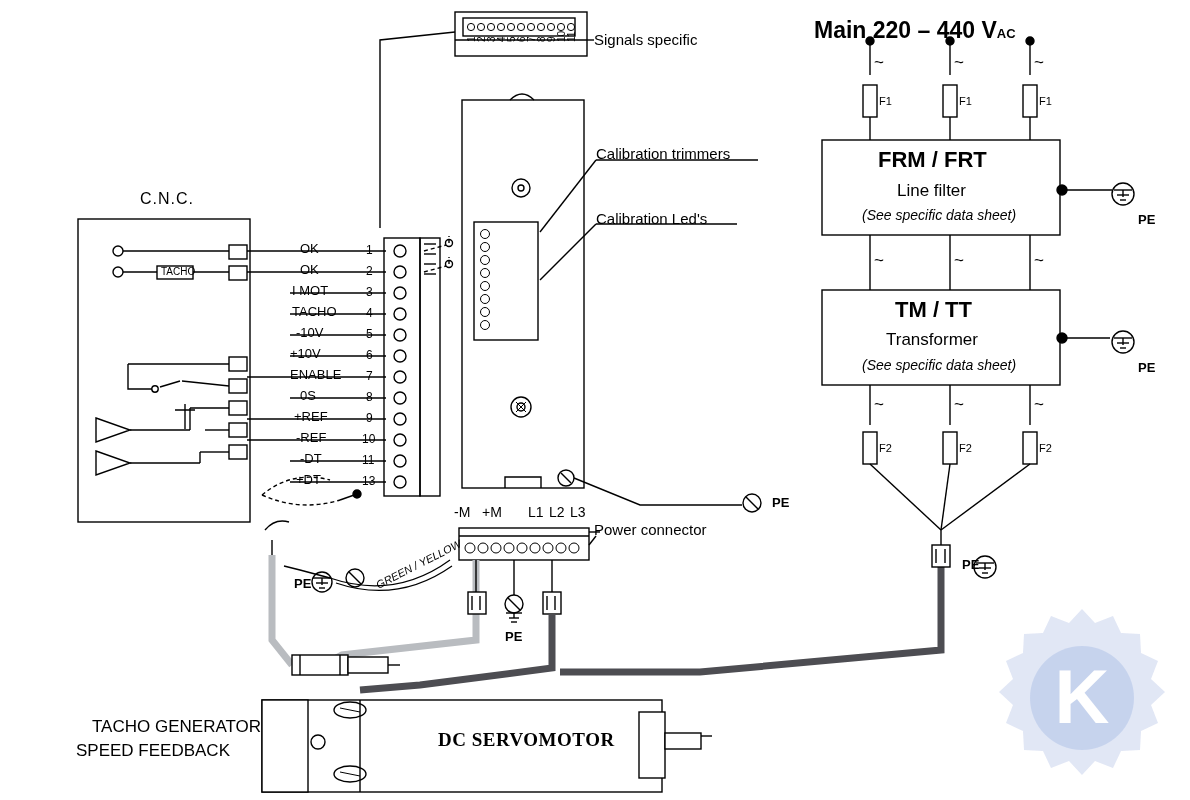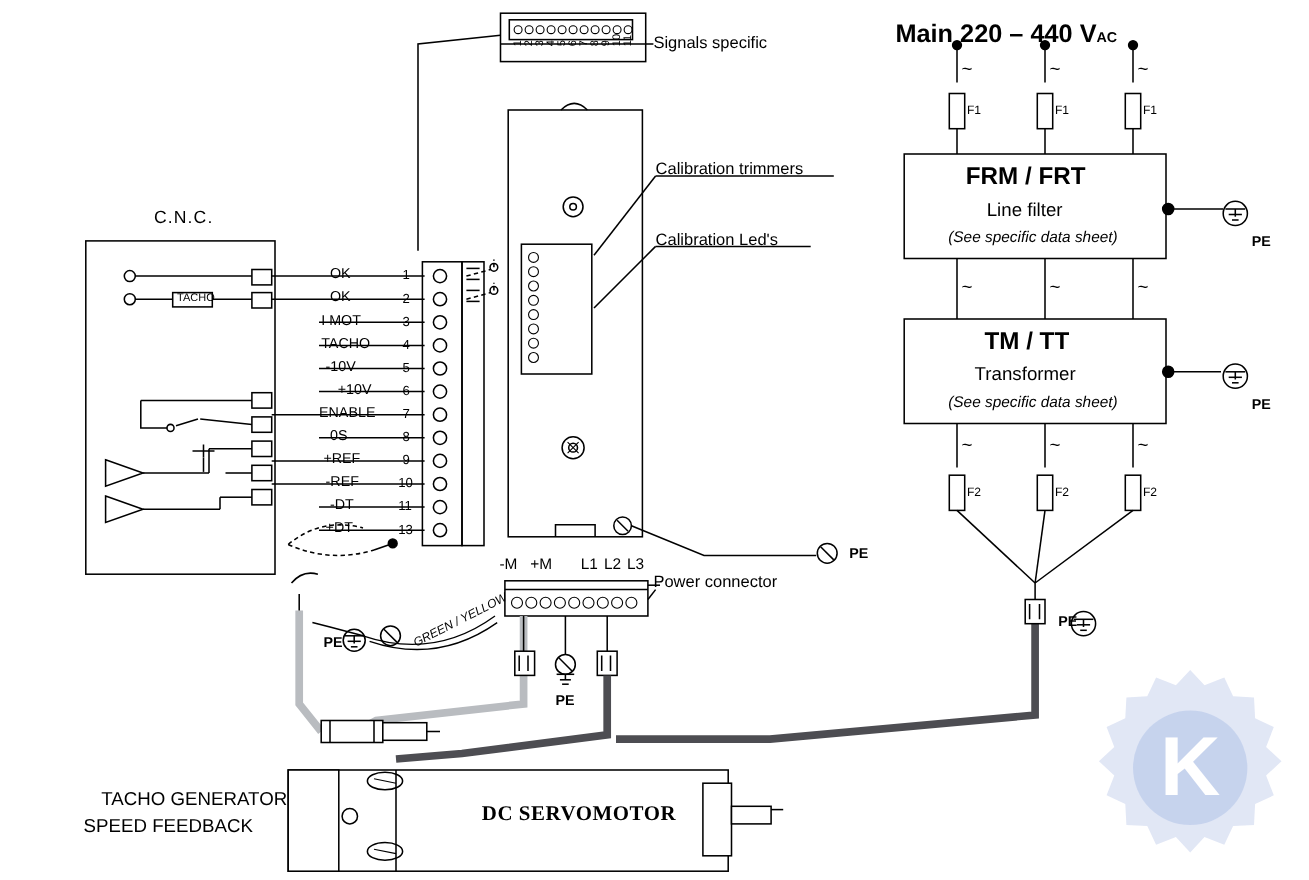--- a/index.html
+++ b/index.html
@@ -359,21 +359,21 @@
   </svg>
 
   <div class="lbl t-cnc" style="left:140px; top:190px;">C.N.C.</div>
   <div class="lbl t-rele" style="left:161px; top:266px;">TACHO</div>
 
   <div class="lbl t-term" style="left:300px; top:242px;">OK</div>
   <div class="lbl t-term" style="left:300px; top:263px;">OK</div>
   <div class="lbl t-term" style="left:292px; top:284px;">I MOT</div>
   <div class="lbl t-term" style="left:292px; top:305px;">TACHO</div>
   <div class="lbl t-term" style="left:296px; top:326px;">-10V</div>
-  <div class="lbl t-term" style="left:307px; top:347px;">+10V</div>
+  <div class="lbl t-term" style="left:290px; top:347px;">+10V</div>
   <div class="lbl t-term" style="left:290px; top:368px;">ENABLE</div>
   <div class="lbl t-term" style="left:300px; top:389px;">0S</div>
   <div class="lbl t-term" style="left:294px; top:410px;">+REF</div>
   <div class="lbl t-term" style="left:296px; top:431px;">-REF</div>
   <div class="lbl t-term" style="left:300px; top:452px;">-DT</div>
   <div class="lbl t-term" style="left:296px; top:473px;">+DT</div>
 
   <div class="lbl t-num" style="left:366px; top:244px;">1</div>
   <div class="lbl t-num" style="left:366px; top:265px;">2</div>
   <div class="lbl t-num" style="left:366px; top:286px;">3</div>

